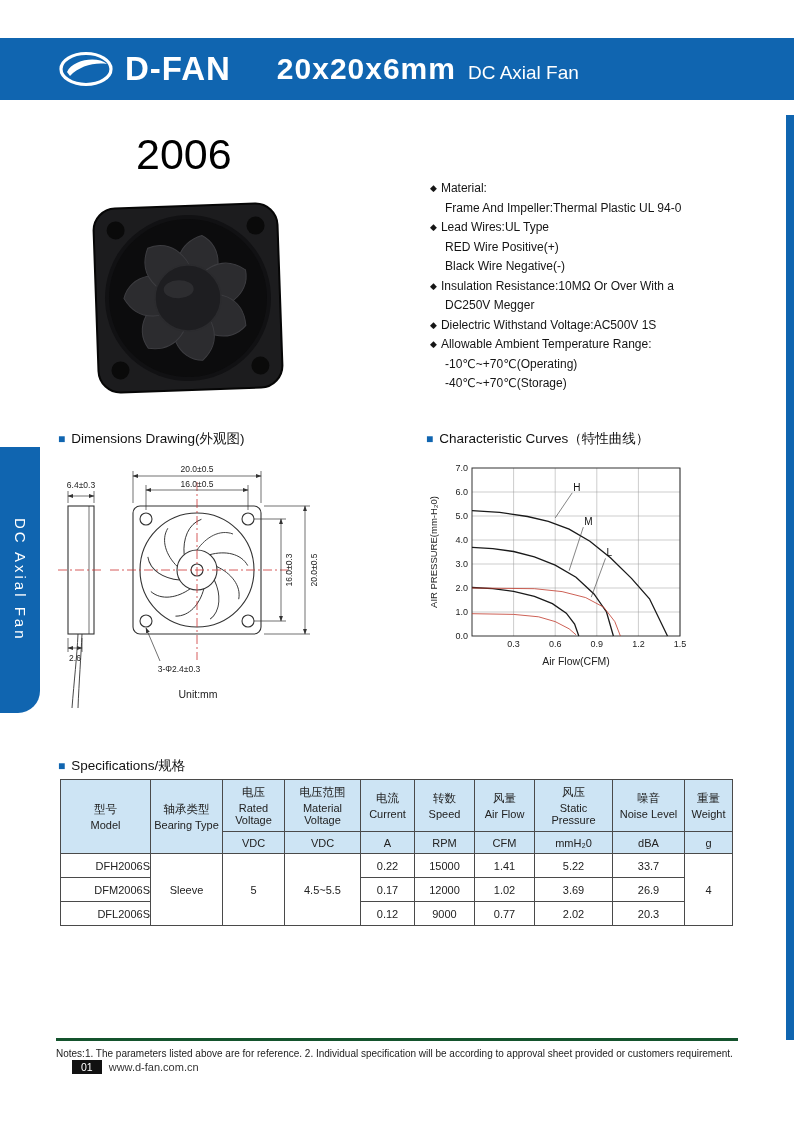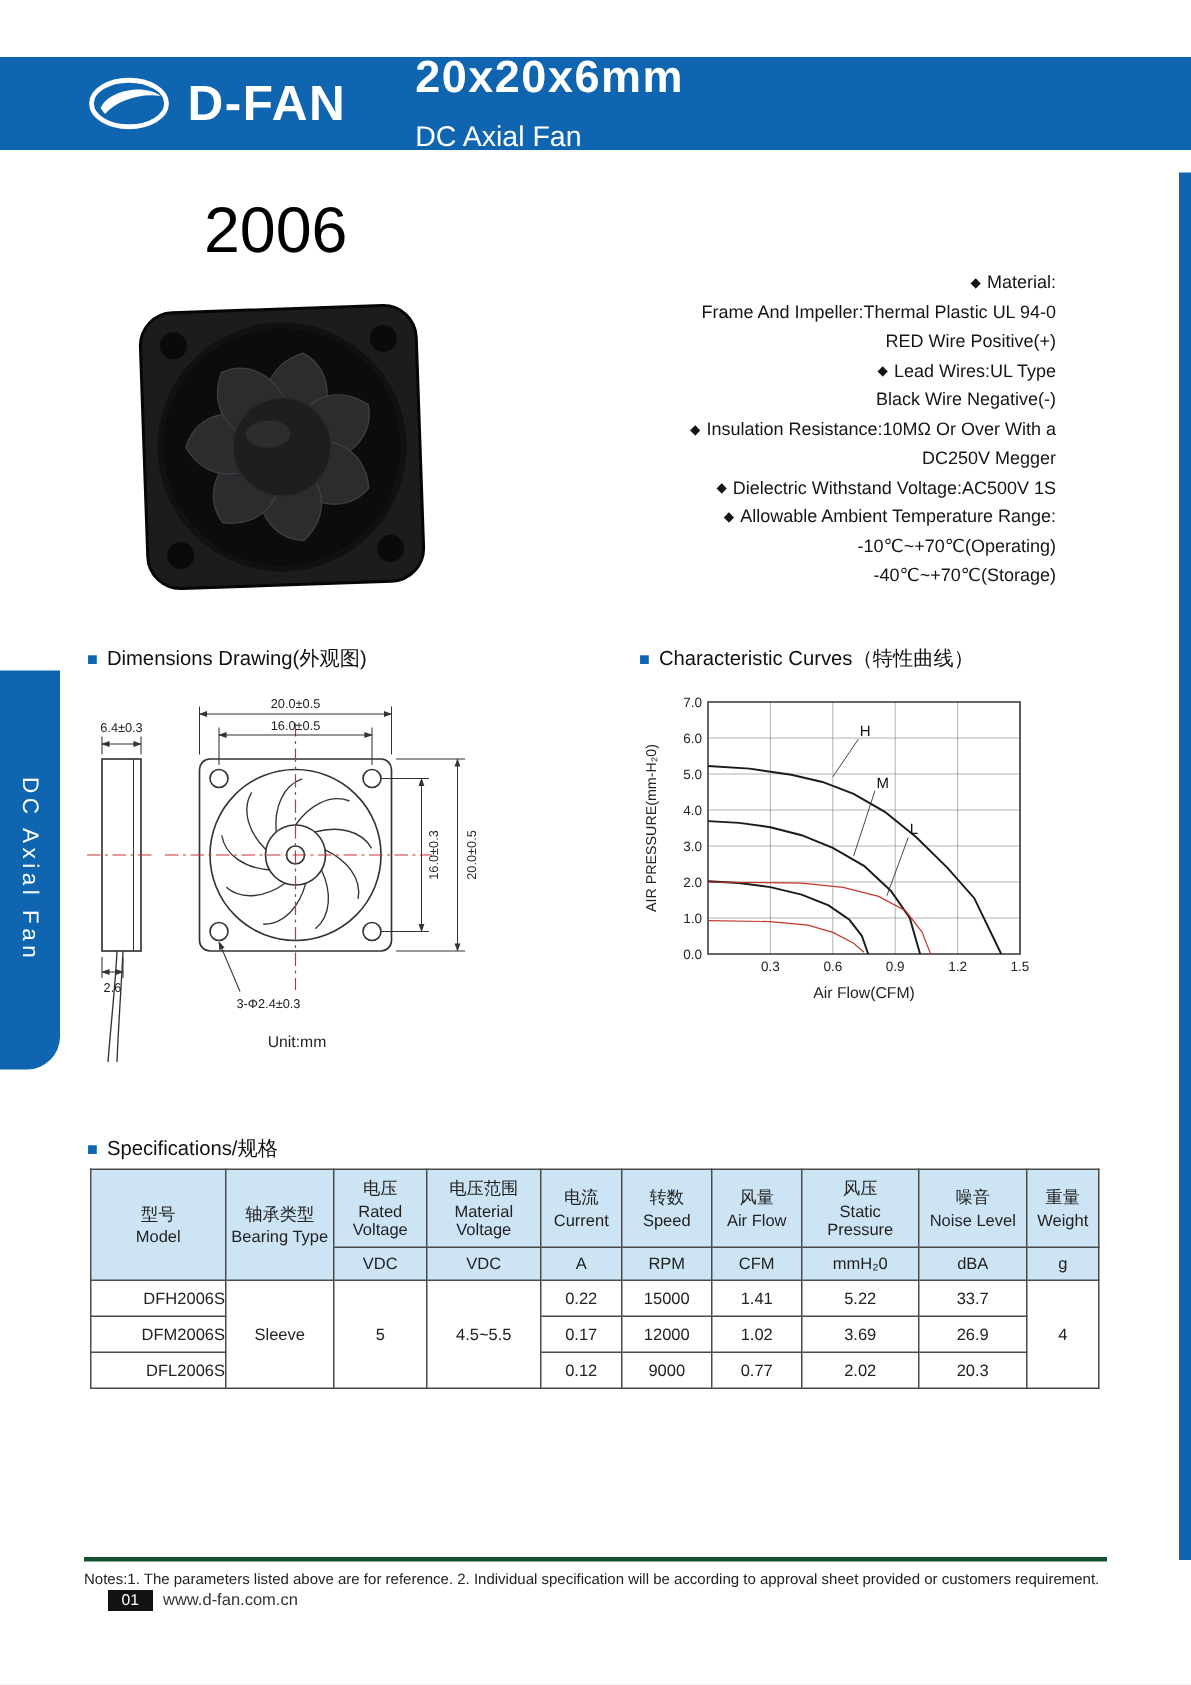--- a/index.html
+++ b/index.html
@@ -4,36 +4,36 @@
 <style>
   *{margin:0;padding:0;box-sizing:border-box;}
   html,body{background:#ededed;}
   body{font-family:"Liberation Sans","DejaVu Sans",sans-serif;}
   .page{position:relative;width:794px;height:1123px;background:#fff;margin:0 auto;overflow:hidden;}
 
   
   .header{position:absolute;left:0;top:38px;width:794px;height:62px;background:#1065b0;display:flex;align-items:center;}
   .logo-wrap{margin-left:58px;display:flex;align-items:center;gap:9px;}
   .brand{color:#fff;font-size:33px;font-weight:bold;letter-spacing:1px;}
-  .title-wrap{margin-left:46px;display:flex;align-items:baseline;gap:12px;color:#fff;flex-direction:column;}
+  .title-wrap{margin-left:46px;display:flex;align-items:baseline;gap:12px;color:#fff;}
   .size-title{font-size:30px;font-weight:bold;letter-spacing:1px;}
   .type-title{font-size:19px;}
 
   .right-bar{position:absolute;right:0;top:115px;width:8px;height:925px;background:#1065b0;}
   .side-tab{position:absolute;left:0;top:447px;width:40px;height:266px;background:#1065b0;border-radius:0 0 22px 0;display:flex;align-items:center;justify-content:center;}
   .side-tab span{writing-mode:vertical-rl;color:#fff;font-size:15px;letter-spacing:3px;}
 
   .model-number{position:absolute;left:136px;top:130px;font-size:43px;color:#000;}
   .fan-photo{position:absolute;left:88px;top:198px;}
 
   
   .gen-specs{position:absolute;left:430px;top:170px;width:274px;}
   .gs-header{background:#1065b0;color:#fff;font-size:12.5px;padding:4px 10px;}
   .gs-list{margin-top:9px;}
-  .gs-line{font-size:12px;color:#151515;line-height:19.5px;padding-left:15px;text-align:right;}
+  .gs-line{font-size:12px;color:#151515;line-height:19.5px;padding-left:15px;}
   .gs-line.bullet{padding-left:0;}
   .diamond::before{content:"◆";}
   .diamond{font-size:9px;vertical-align:1px;margin-right:4px;}
 
   .section-title{position:absolute;font-size:13.5px;color:#111;}
   .section-title .sq::before{content:"■";}
   .section-title .sq{color:#1065b0;font-size:12px;margin-right:6px;}
 
   .dims-svg{position:absolute;left:48px;top:458px;}
   .curves-svg{position:absolute;left:426px;top:458px;}
@@ -105,22 +105,22 @@
       </g>
       <circle cx="100" cy="100" r="33" fill="#1e1e21" stroke="#2b2b2e" stroke-width="1.5"></circle>
       <ellipse cx="91" cy="91" rx="15" ry="9" fill="#3a3a3e" opacity="0.55"></ellipse>
     </g>
   </svg>
 
   <div class="gen-specs">
     <div class="gs-list">
         <div class="gs-line bullet"><span class="diamond"></span>Material:</div>
         <div class="gs-line">Frame And Impeller:Thermal Plastic UL 94-0</div>
+        <div class="gs-line bullet"><span class="diamond"></span>Lead Wires:UL Type</div>
         <div class="gs-line">RED Wire Positive(+)</div>
-        <div class="gs-line bullet"><span class="diamond"></span>Lead Wires:UL Type</div>
         <div class="gs-line">Black Wire Negative(-)</div>
         <div class="gs-line bullet"><span class="diamond"></span>Insulation Resistance:10MΩ Or Over With a</div>
         <div class="gs-line">DC250V Megger</div>
         <div class="gs-line bullet"><span class="diamond"></span>Dielectric Withstand Voltage:AC500V 1S</div>
         <div class="gs-line bullet"><span class="diamond"></span>Allowable Ambient Temperature Range:</div>
         <div class="gs-line">-10℃~+70℃(Operating)</div>
         <div class="gs-line">-40℃~+70℃(Storage)</div>
       </div>
   </div>
 

